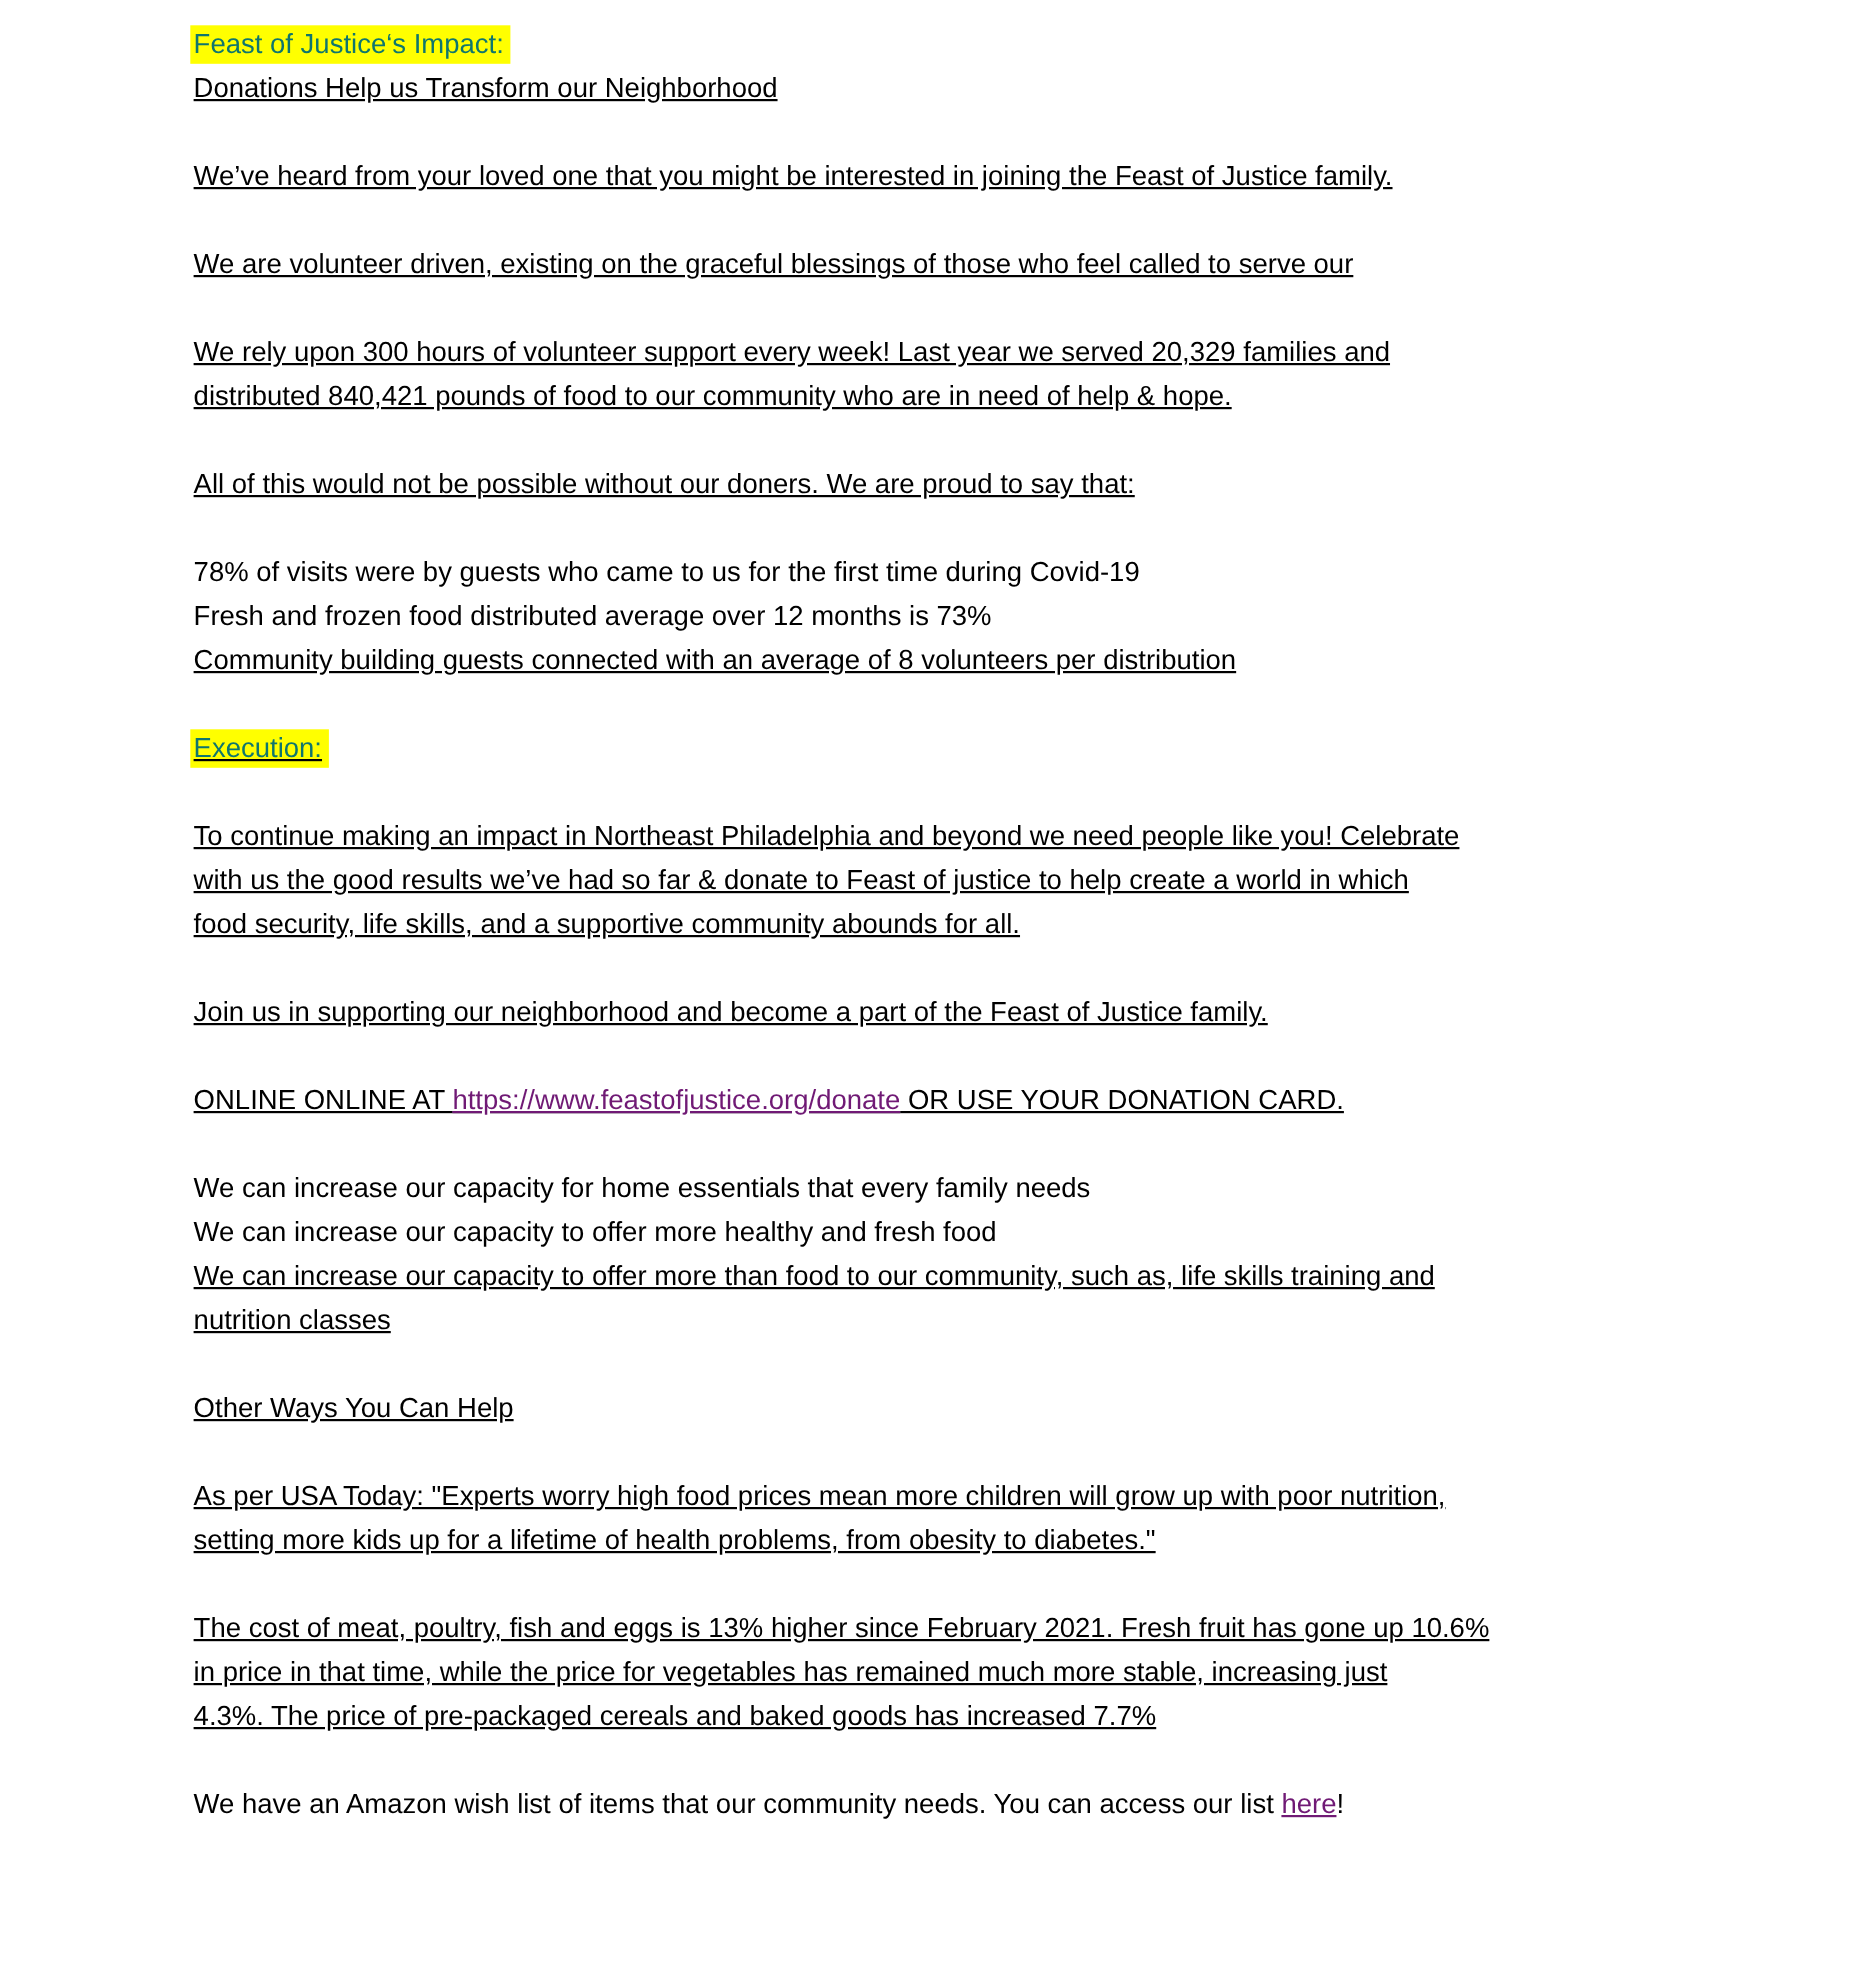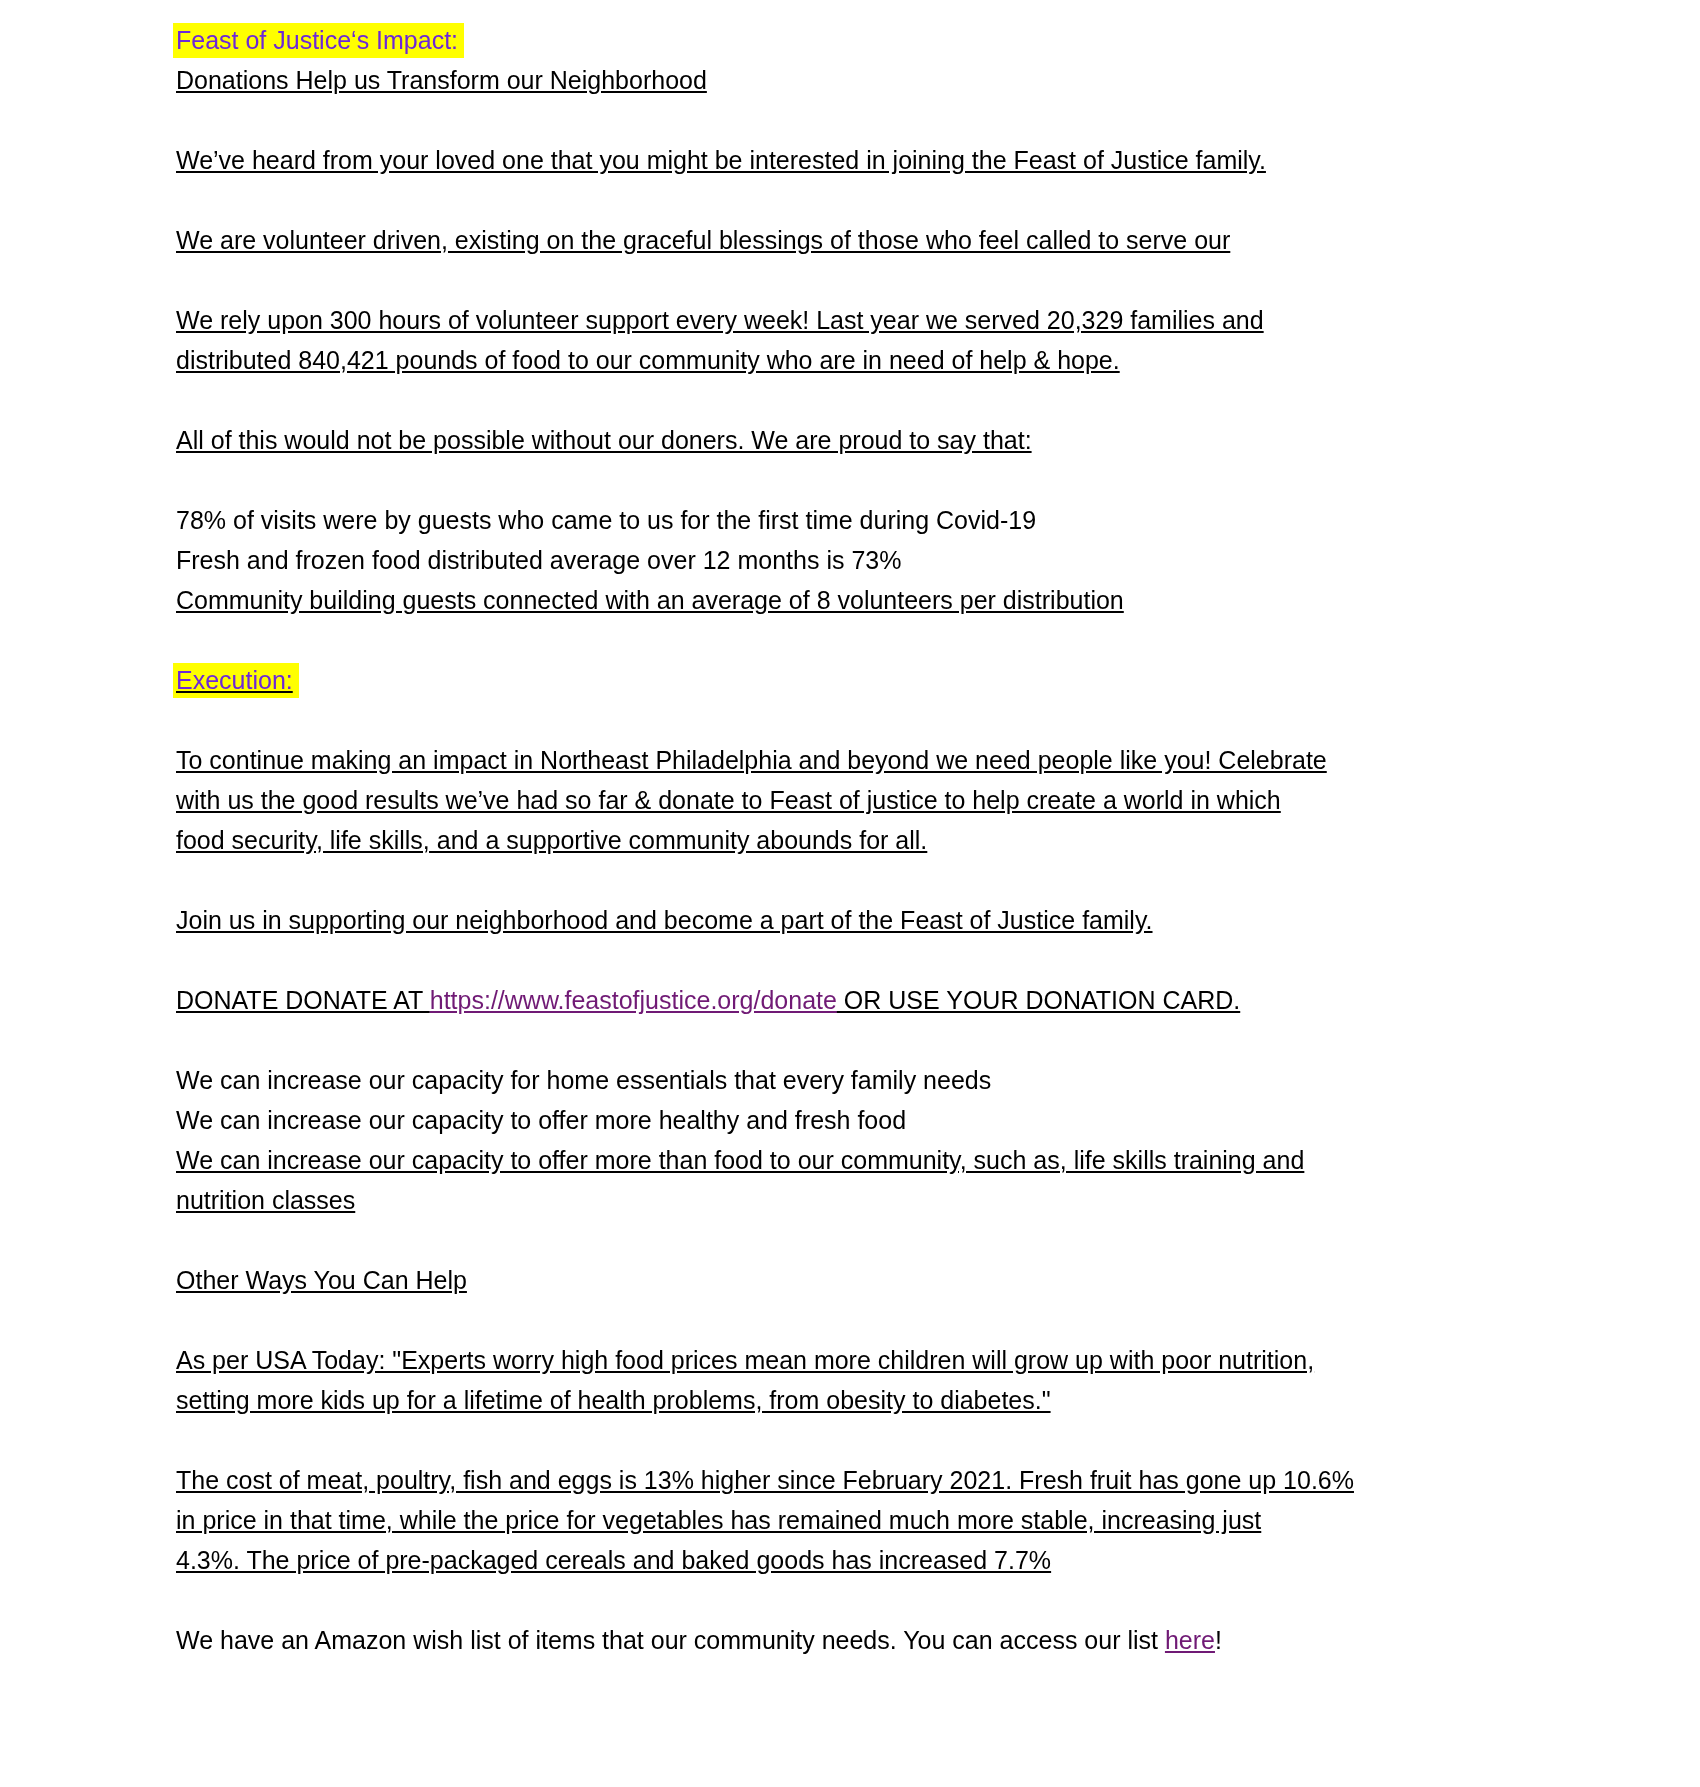--- a/index.html
+++ b/index.html
@@ -16,21 +16,21 @@
     color: #000000;
   }
   .doc {
     padding: 20px 20px 0 176px;
   }
   .para { margin: 0; }
   .para.after-blank { margin-bottom: 40px; text-decoration: underline; }
   .ln { white-space: nowrap; }
   mark.hl {
     background: #ffff00;
-    color: #6d28d9;
+    color: #0f766e;
     padding: 3px 6px 4px 3px;
     margin-left: -3px;
   }
   a.doclink {
     color: #701a75;
     text-decoration: underline;
     cursor: pointer;
   }
 </style>
 </head>
@@ -81,21 +81,21 @@
     <div class="ln">To continue making an impact in Northeast Philadelphia and beyond we need people like you! Celebrate</div>
     <div class="ln">with us the good results we’ve had so far &amp; donate to Feast of justice to help create a world in which</div>
     <div class="ln">food security, life skills, and a supportive community abounds for all.</div>
   </div>
 
   <p class="para after-blank">
     <span class="ln">Join us in supporting our neighborhood and become a part of the Feast of Justice family.</span>
   </p>
 
   <p class="para after-blank">
-    <span class="ln">DONATE DONATE AT </span><a class="doclink" href="#">https://www.feastofjustice.org/donate</a><span class="ln"> OR USE YOUR DONATION CARD.</span>
+    <span class="ln">ONLINE ONLINE AT </span><a class="doclink" href="#">https://www.feastofjustice.org/donate</a><span class="ln"> OR USE YOUR DONATION CARD.</span>
   </p>
 
   <p class="para">
     <span class="ln">We can increase our capacity for home essentials that every family needs</span>
   </p>
   <p class="para">
     <span class="ln">We can increase our capacity to offer more healthy and fresh food</span>
   </p>
   <div class="para after-blank">
     <div class="ln">We can increase our capacity to offer more than food to our community, such as, life skills training and</div>

